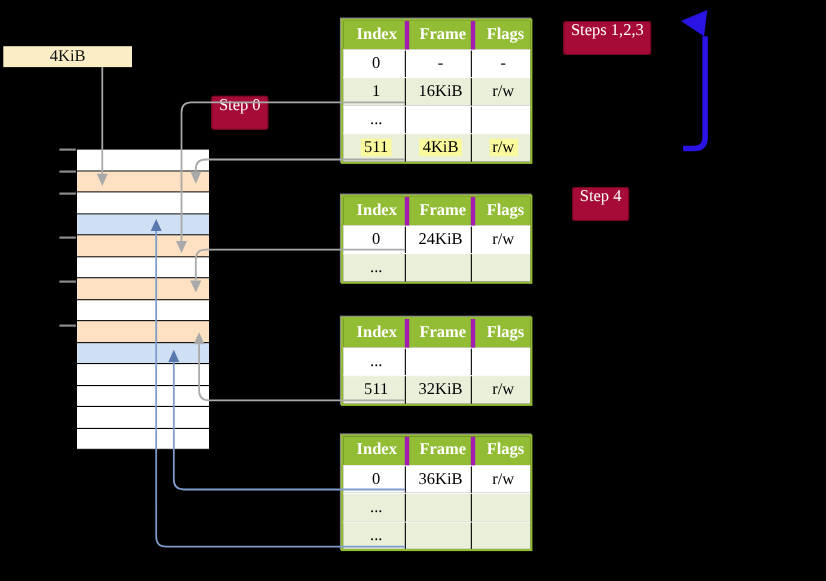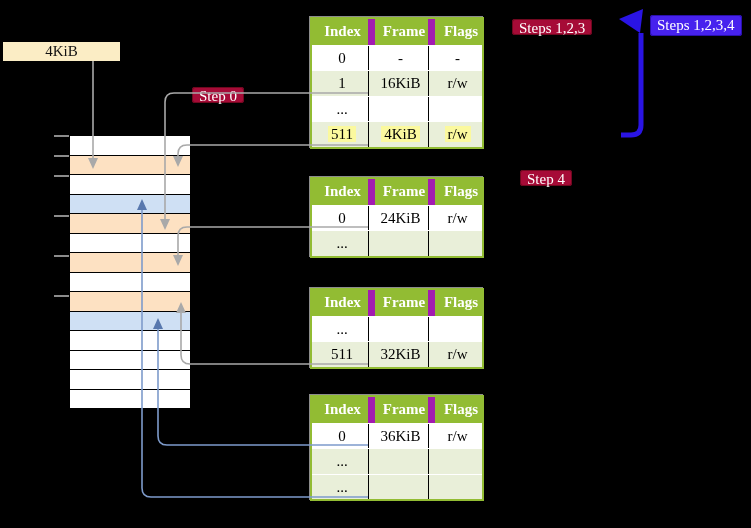--- a/index.html
+++ b/index.html
@@ -9,41 +9,41 @@
     --label-bg:#FBEDC5; --mem-orange:#FDE1C2; --mem-blue:#CFE0F4; --mem-white:#FFFFFF;
     --tick:#8C8C8C;
   }
   html,body{margin:0;padding:0;background:#000;}
   #stage{position:relative;width:751px;height:528px;background:#000;overflow:hidden;
          font-family:"Liberation Serif","DejaVu Serif",serif;font-size:15px;color:#000;}
   
   #frame-label{position:absolute;left:3px;top:42px;width:117px;height:19px;
     background:var(--label-bg);color:#111;text-align:center;line-height:19px;}
   
-  .badge{position:absolute;height:16px;line-height:18px;padding:0 7px;border-radius:3px;
+  .badge{position:absolute;height:31px;line-height:18px;padding:0 7px;border-radius:3px;
     color:#fff;text-align:center;white-space:nowrap;}
   .badge.red{background:var(--badge-red);box-shadow:0 0 0 1px #70081f inset;}
   .badge.blue{background:var(--badge-blue);box-shadow:0 0 0 1px #2a10ad inset;}
   #badge-step0{left:192px;top:40px;margin-top:47px;}
   #badge-steps123{left:512px;top:19px;}
   #badge-steps1234{left:650px;top:15px;height:21px;line-height:20px;}
   #badge-step4{left:520px;top:170px;}
   
   #memory-column{position:absolute;left:70px;top:136px;width:120px;}
   .mem-row{height:18.5px;border-bottom:1.43px solid #000;}
   .mem-white{background:var(--mem-white);} .mem-orange{background:var(--mem-orange);}
   .mem-blue{background:var(--mem-blue);}
   .tick{position:absolute;left:54px;width:15px;height:2px;background:var(--tick);}
   
   .ptable{position:absolute;left:310px;width:170px;border:2.5px solid var(--header-green);
     box-shadow:-1px -1px 0 rgba(255,255,255,.55);text-align:center;}
   .trow{display:grid;grid-template-columns:56px 60px 54px;}
   .trow.head{background:var(--header-green);color:#fff;font-weight:bold;height:25.5px;line-height:25.5px;}
   .trow.head .cell{padding-left:5px;}
-  .trow.head .cell + .cell{border-left:7px solid #a21caf;font-family:Liberation Serif, serif;}
+  .trow.head .cell + .cell{border-left:4px solid #a21caf;font-family:Liberation Serif, serif;}
   .trow.body{height:24.5px;line-height:24px;border-top:1.5px solid #fff;}
   .trow.body .cell{padding-left:4px;overflow:hidden;}
   .trow.body .cell + .cell{border-left:1.5px solid #000;}
   .trow.body.shaded{background:var(--row-shaded);} .trow.body.plain{background:var(--row-white);}
   .hl{background:var(--hl-yellow);padding:0 3px;}
   
   #arrows{position:absolute;left:0;top:0;pointer-events:none;}
   .cg{stroke:var(--con-gray);stroke-width:1.6;fill:none;}
   .fg{fill:var(--con-gray);stroke:none;}
   .cb{stroke:var(--con-blue);stroke-width:1.6;fill:none;}
@@ -53,21 +53,20 @@
 </style>
 </head>
 <body>
 
 <div id="stage">
 
   <div id="frame-label">4KiB</div>
 
   <div class="badge red" id="badge-step0">Step 0</div>
   <div class="badge red" id="badge-steps123">Steps 1,2,3</div>
-  <div class="badge blue" id="badge-steps1234">Steps 1,2,3,4</div>
   <div class="badge red" id="badge-step4">Step 4</div>
 
   <div id="memory-column">
       <div class="mem-row mem-white"></div>
       <div class="mem-row mem-orange"></div>
       <div class="mem-row mem-white"></div>
       <div class="mem-row mem-blue"></div>
       <div class="mem-row mem-orange"></div>
       <div class="mem-row mem-white"></div>
       <div class="mem-row mem-orange"></div>

